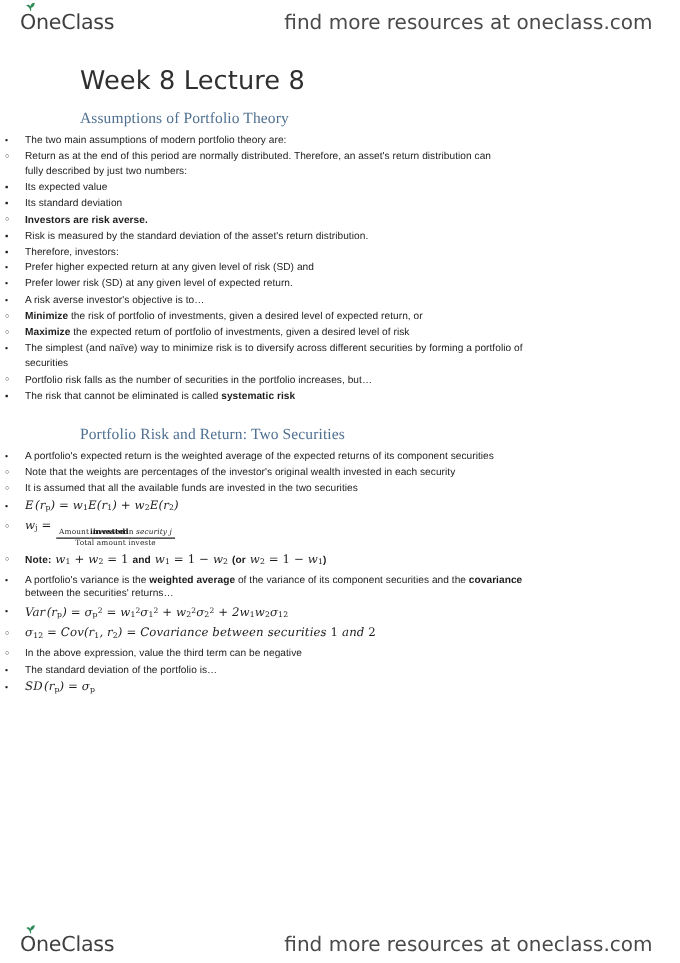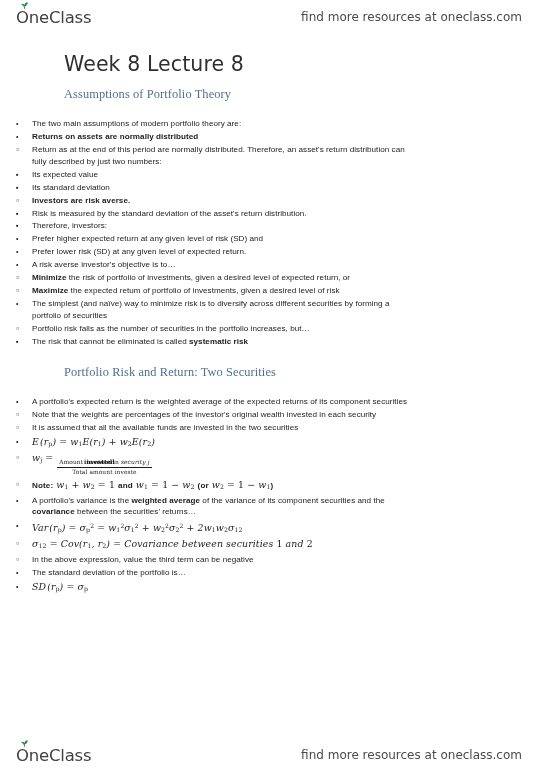--- a/index.html
+++ b/index.html
@@ -52,21 +52,21 @@
     left: 3.5px;
     top: -5.5px;
     width: 9px;
     height: 7px;
     pointer-events: none;
   }
   .promo {
     position: absolute;
     right: 22px;
     font-family: "DejaVu Sans", sans-serif;
-    font-size: 12px;
+    font-size: 16px;
     color: #4a4a4a;
     white-space: nowrap;
   }
 
   
   .doc {
     position: absolute;
     left: 0;
     top: 52px;
     width: 431px;
@@ -83,21 +83,21 @@
     margin: 0 0 4px 64px;
     font-family: Liberation Serif, serif;
     font-size: 12.4px;
     font-weight: 400;
     color: #4f7091;
     letter-spacing: 0.1px;
   }
   .h2.second { margin-top: 17px; }
 
   ul.lvl {
-    margin: 16px;
+    margin: 4px;
     padding: 0;
     list-style: none;
   }
   li.item {
     position: relative;
     font-size: 8.1px;
     line-height: 11.6px;
     color: #1c1c1c;
     letter-spacing: 0.04px;
     margin: 0 0 1.4px 0;
@@ -206,24 +206,20 @@
 
     <h2 class="h2">Assumptions of Portfolio Theory</h2>
 
     <ul class="lvl">
 
       <li class="item d1">
         <span class="marker disc"></span>
         <span class="txt">The two main assumptions of modern portfolio theory are:</span>
       </li>
 
-      <li class="item d1">
-        <span class="marker disc"></span>
-        <span class="txt"><b>Returns on assets are normally distributed</b></span>
-      </li>
 
 
       <li class="item d2">
         <span class="marker circ"></span>
         <span class="txt">Return as at the end of this period are normally distributed. Therefore, an asset's return distribution can fully described by just two numbers:</span>
       </li>
 
       <li class="item d3">
         <span class="marker sq"></span>
         <span class="txt">Its expected value</span>

